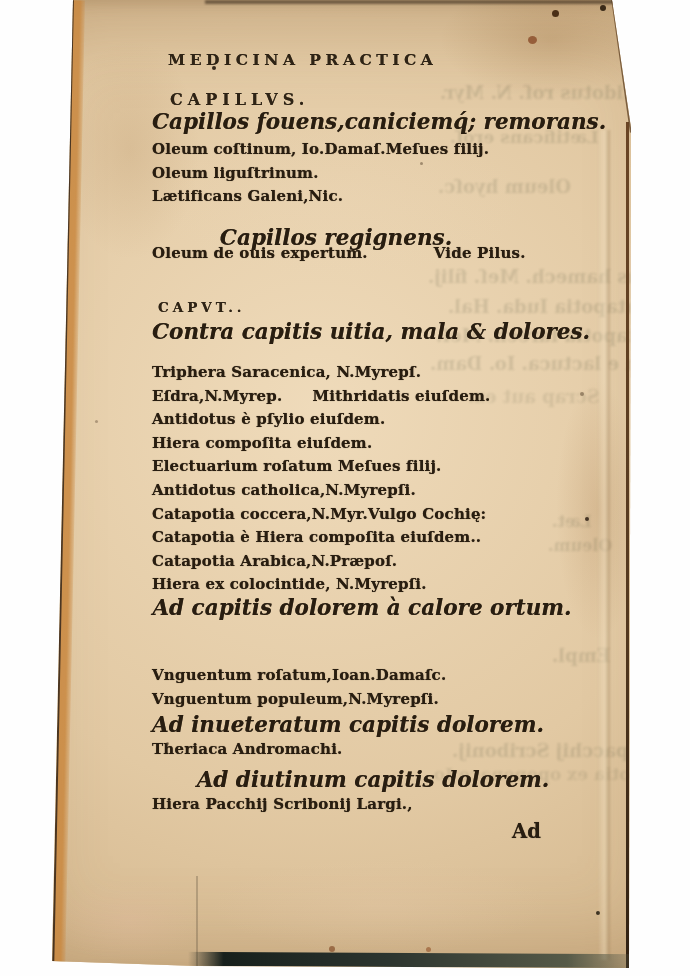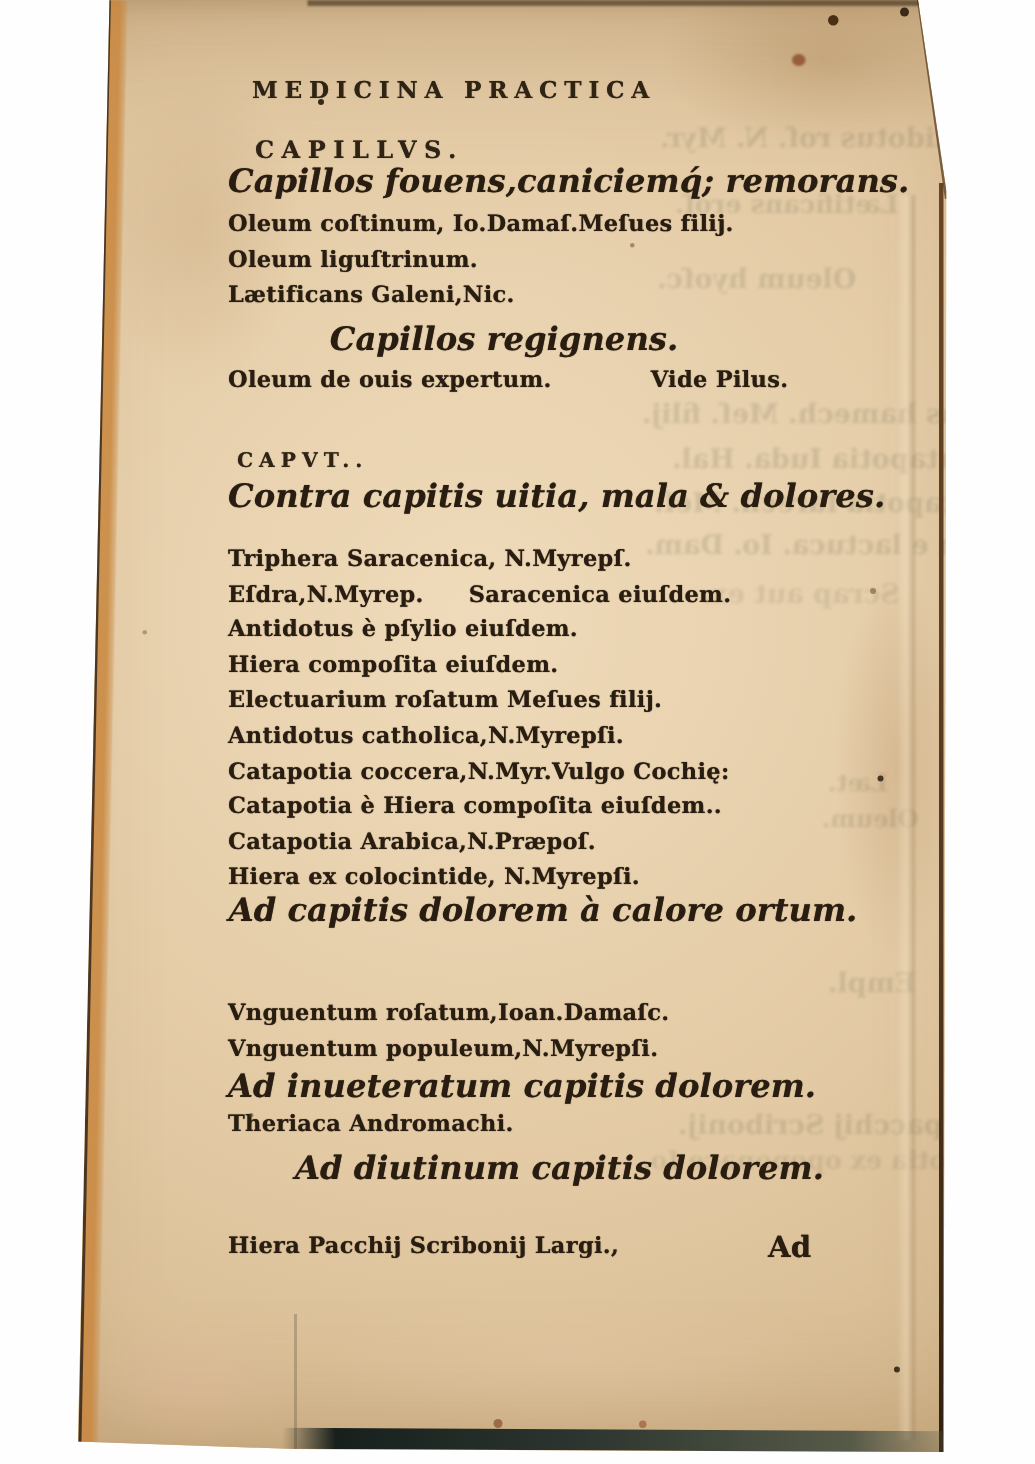--- a/index.html
+++ b/index.html
@@ -54,31 +54,31 @@
         letter-spacing:.2px;text-shadow:0 0 .7px rgba(40,28,14,.8);}
   .sub{font-style:italic;text-align:center;font-size:21.5px;line-height:24px;
        font-weight:bold;white-space:nowrap;text-shadow:0 0 .6px rgba(40,28,14,.7);}
   .head{text-align:left;font-weight:bold;color:#2e2315;text-shadow:0 0 .6px rgba(46,35,21,.7);}
   .gap{display:inline-block;}
   .g1{width:66px;} .g2{width:30px;}
   .pos-runhead{top:50px;font-size:15.5px;letter-spacing:4.5px;padding-left:16px;box-sizing:border-box;}
   .pos-capillvs{top:90px;font-size:16px;letter-spacing:5px;padding-left:18px;box-sizing:border-box;}
   .pos-sh1{top:110px;}
   .pos-e1{top:138px;}
-  .pos-sh2{top:215px;padding-right:52px;box-sizing:border-box;}
+  .pos-sh2{top:226px;padding-right:52px;box-sizing:border-box;}
   .pos-sp1{top:242px;}
   .pos-caput{top:299px;font-size:13.5px;letter-spacing:4px;padding-left:6px;box-sizing:border-box;}
   .pos-sh3{top:320px;}
   .pos-e3{top:361px;}
   .pos-sh4{top:596px;}
   .pos-e4{top:636px;margin-top:28px;}
   .pos-sh5{top:713px;padding-right:58px;box-sizing:border-box;}
   .pos-e5{top:738px;}
   .pos-sh6{top:768px;padding-left:22px;box-sizing:border-box;}
-  .pos-e6{top:793px;margin-top:26px;}
+  .pos-e6{top:793px;}
   .catchword{position:absolute;left:512px;top:820px;font-size:19.5px;font-weight:bold;
              color:#281d10;text-shadow:0 0 .7px rgba(40,28,14,.8);}
 </style>
 </head>
 <body>
 
 <div class="canvas">
   <div class="page">
 
     <div class="stain st1"></div>
@@ -122,21 +122,21 @@
       </div>
     </div>
 
     <div class="text head pos-caput">CAPVT..</div>
 
     <div class="text sub pos-sh3">Contra capitis uitia, mala &amp; dolores.</div>
 
     <div class="text pos-e3">
       <div class="line">Triphera Saracenica, N.Myrepſ.</div>
       <div class="line">
-        <span>Eſdra,N.Myrep.</span><span class="gap g2"></span><span>Saracenica eiuſdem.</span>
+        <span>Eſdra,N.Myrep.</span><span class="gap g2"></span><span>Mithridatis eiuſdem.</span>
       </div>
       <div class="line">Antidotus è pſylio eiuſdem.</div>
       <div class="line">Hiera compoſita eiuſdem.</div>
       <div class="line">Electuarium roſatum Meſues filij.</div>
       <div class="line">Antidotus catholica,N.Myrepſi.</div>
       <div class="line">Catapotia coccera,N.Myr.Vulgo Cochię:</div>
       <div class="line">Catapotia è Hiera compoſita eiuſdem..</div>
       <div class="line">Catapotia Arabica,N.Præpoſ.</div>
       <div class="line">Hiera ex colocintide, N.Myrepſi.</div>
     </div>

